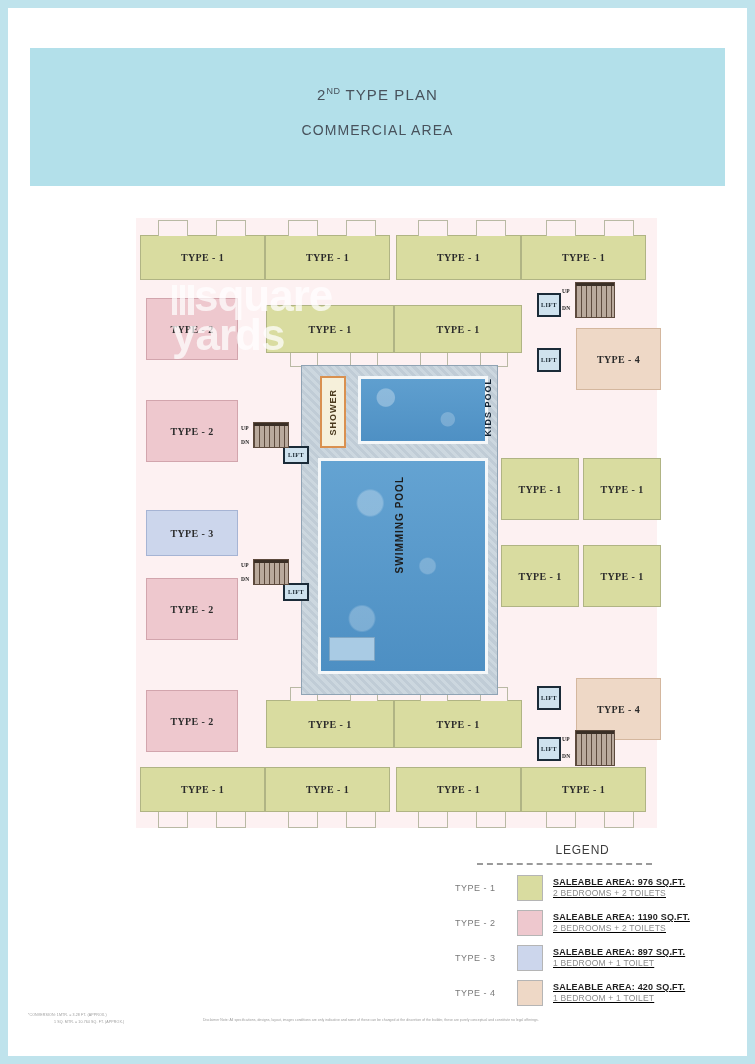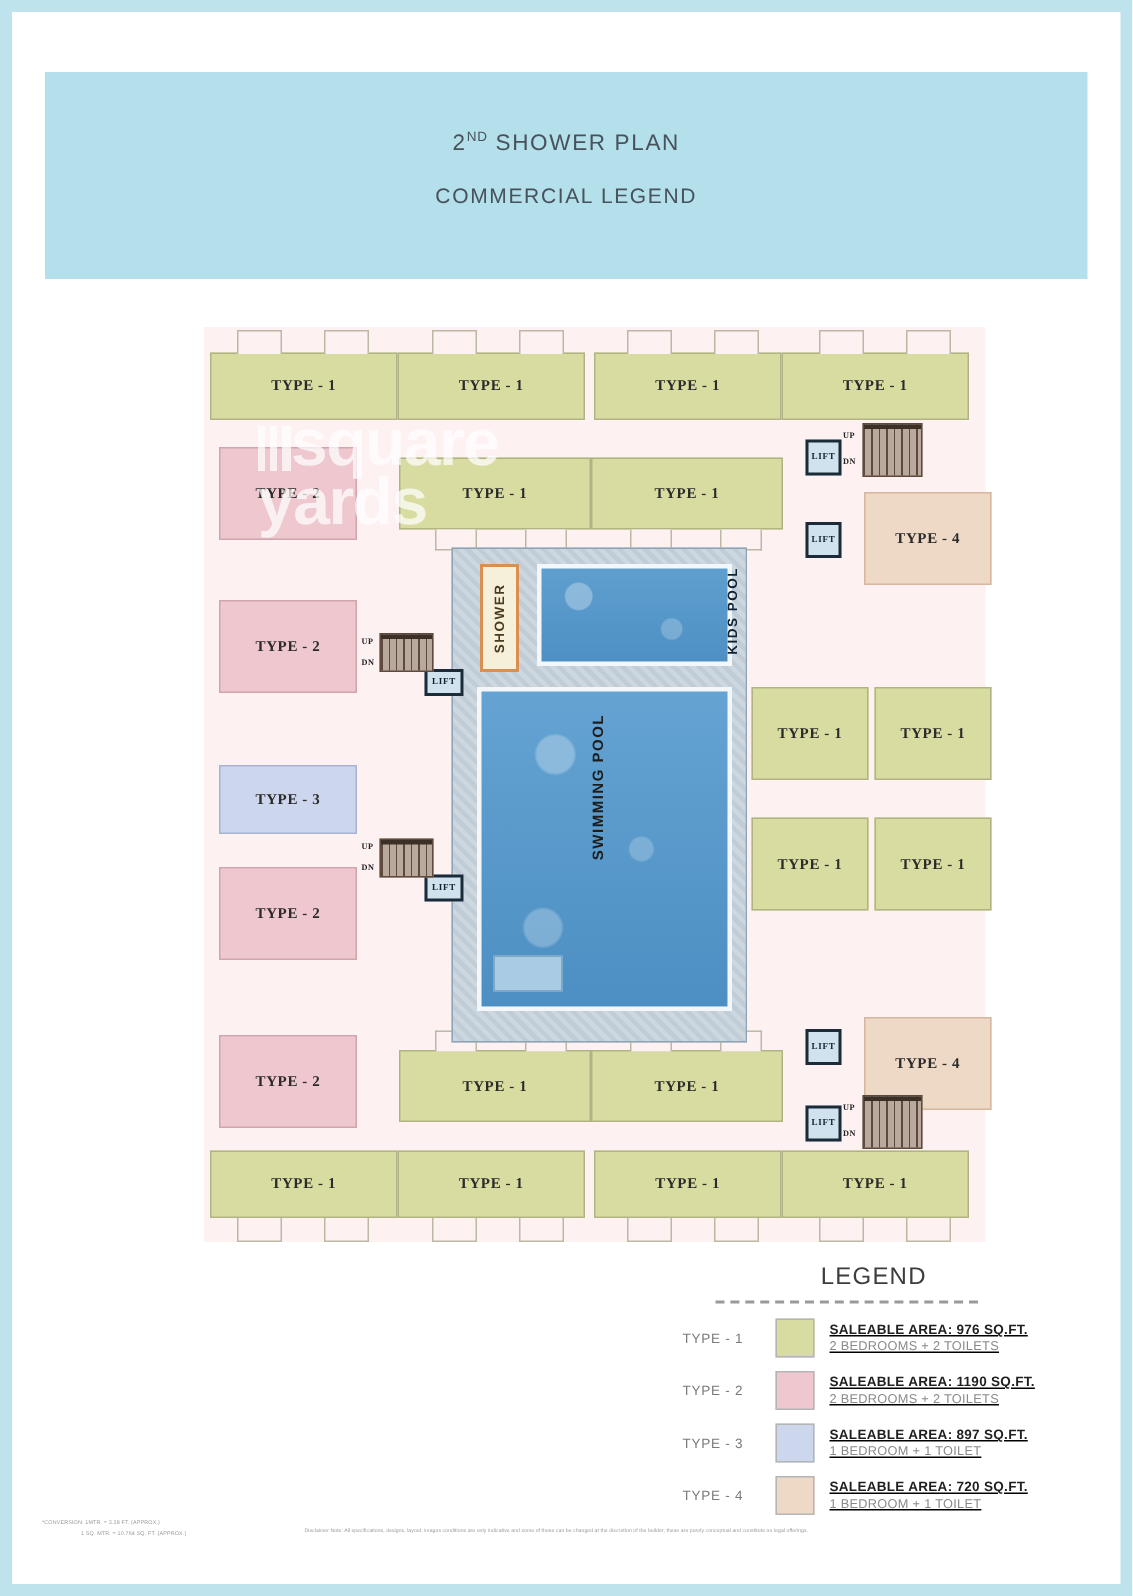--- a/index.html
+++ b/index.html
@@ -90,21 +90,21 @@
     line-height:0.88;color:rgba(255,255,255,0.72);letter-spacing:-1px;
     pointer-events:none;}
   .wm-bars{display:inline-block;width:22px;height:30px;vertical-align:-4px;
     background:
       linear-gradient(90deg,rgba(255,255,255,.72) 0 5px,transparent 5px 8px,
       rgba(255,255,255,.72) 8px 13px,transparent 13px 16px,
       rgba(255,255,255,.72) 16px 21px);}
 
   
   .legend{position:absolute;left:455px;top:843px;width:270px;}
-  .legend-title{text-align:center;font-size:16px;color:#3d3d3d;
+  .legend-title{text-align:center;font-size:12px;color:#3d3d3d;
     letter-spacing:0.8px;font-weight:400;margin-left:-15px;}
   .legend-rule{margin:6px 0 10px 22px;width:175px;height:0;
     border-top:2px dashed #9a9a9a;}
   .legend-row{display:flex;align-items:center;margin-bottom:9px;}
   .legend-type{width:62px;font-size:9px;color:#7a7a7a;letter-spacing:0.5px;}
   .legend-swatch{width:26px;height:26px;box-sizing:border-box;
     border:1px solid #b5b5b5;margin-right:10px;}
   .legend-txt{line-height:1.25;text-decoration:underline;}
   .legend-area{font-size:9px;font-weight:700;color:#1f1f1f;letter-spacing:0.2px;}
   .legend-rooms{font-size:8.5px;color:#8a8a8a;letter-spacing:0.2px;}
@@ -116,22 +116,22 @@
   .conv .ln2{display:block;margin-left:26px;}
   .disclaimer{position:absolute;left:203px;top:10px;width:530px;font-size:3.4px;
     color:#9a9a9a;letter-spacing:0.05px;}
 </style>
 </head>
 <body>
 
 <div class="page-frame"></div>
 
 <div class="header-band">
-  <div class="header-line h-line1"><span>2</span><sup>ND</sup><span> SHOWER PLAN</span></div>
-  <div class="header-line h-line2">COMMERCIAL LEGEND</div>
+  <div class="header-line h-line1"><span>2</span><sup>ND</sup><span> TYPE PLAN</span></div>
+  <div class="header-line h-line2">COMMERCIAL AREA</div>
 </div>
 
 <div class="plan">
   <div class="plan-bg"></div>
 
   <div class="u t1" style="left:12px;top:25px;width:125px;height:45px;">
       <span>TYPE - 1</span>
     </div>
   <div class="u t1" style="left:137px;top:25px;width:125px;height:45px;">
       <span>TYPE - 1</span>
@@ -321,21 +321,21 @@
     <div class="legend-txt">
       <div class="legend-area">SALEABLE AREA: 897 SQ.FT.</div>
       <div class="legend-rooms">1 BEDROOM + 1 TOILET</div>
     </div>
   </div>
 
   <div class="legend-row">
     <div class="legend-type">TYPE - 4</div>
     <div class="legend-swatch" style="background:#eed8c6;"></div>
     <div class="legend-txt">
-      <div class="legend-area">SALEABLE AREA: 720 SQ.FT.</div>
+      <div class="legend-area">SALEABLE AREA: 420 SQ.FT.</div>
       <div class="legend-rooms">1 BEDROOM + 1 TOILET</div>
     </div>
   </div>
 </div>
 
 <div class="footer">
   <div class="conv">
     <span>*CONVERSION:  1MTR. = 3.28 FT. (APPROX.)</span>
     <span class="ln2">1 SQ. MTR. = 10.764 SQ. FT. (APPROX.)</span>
   </div>

